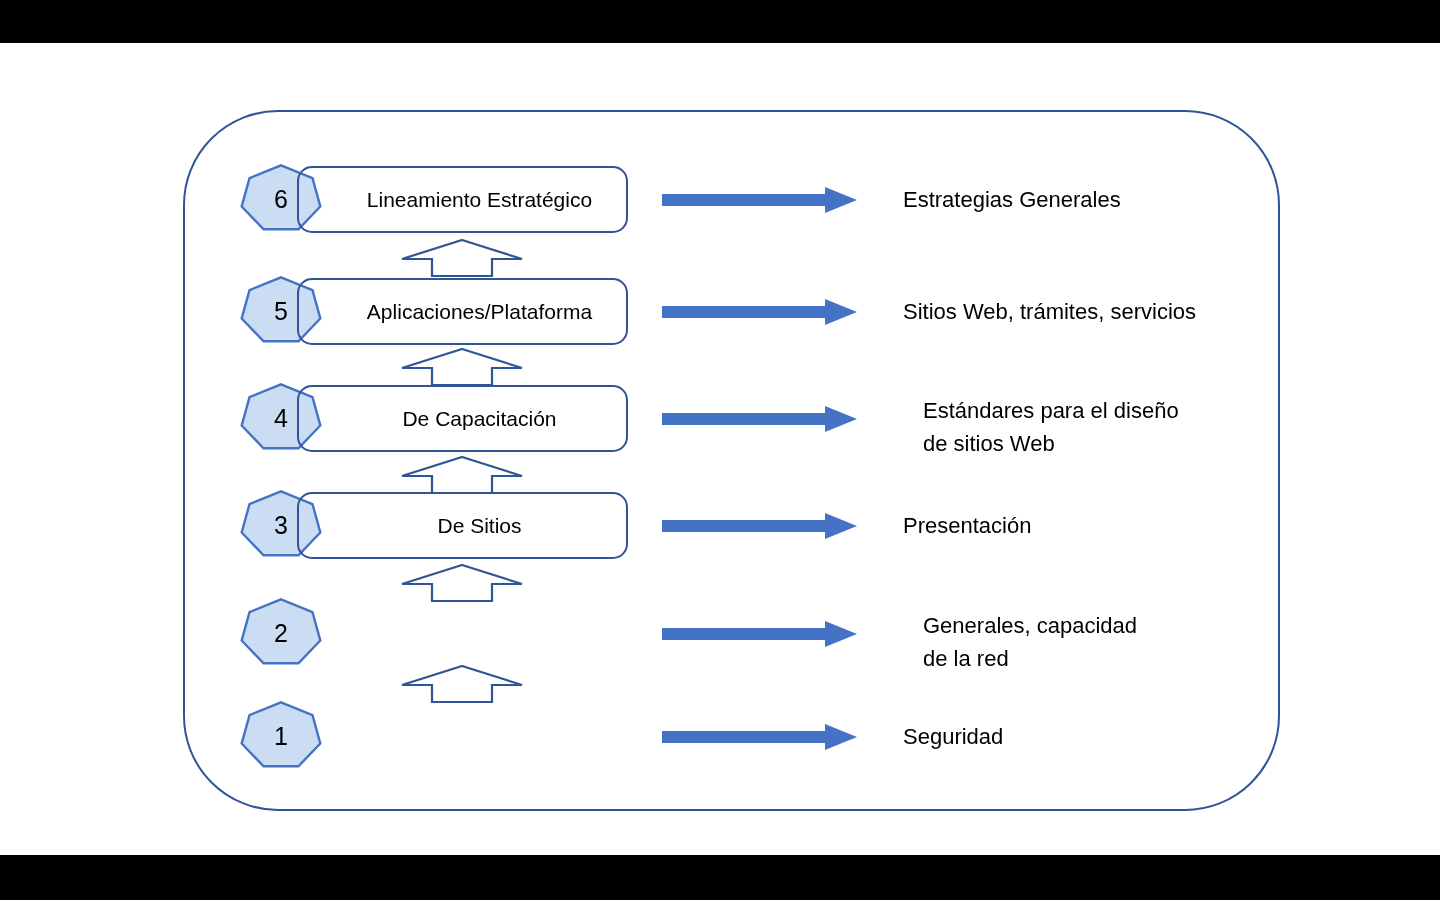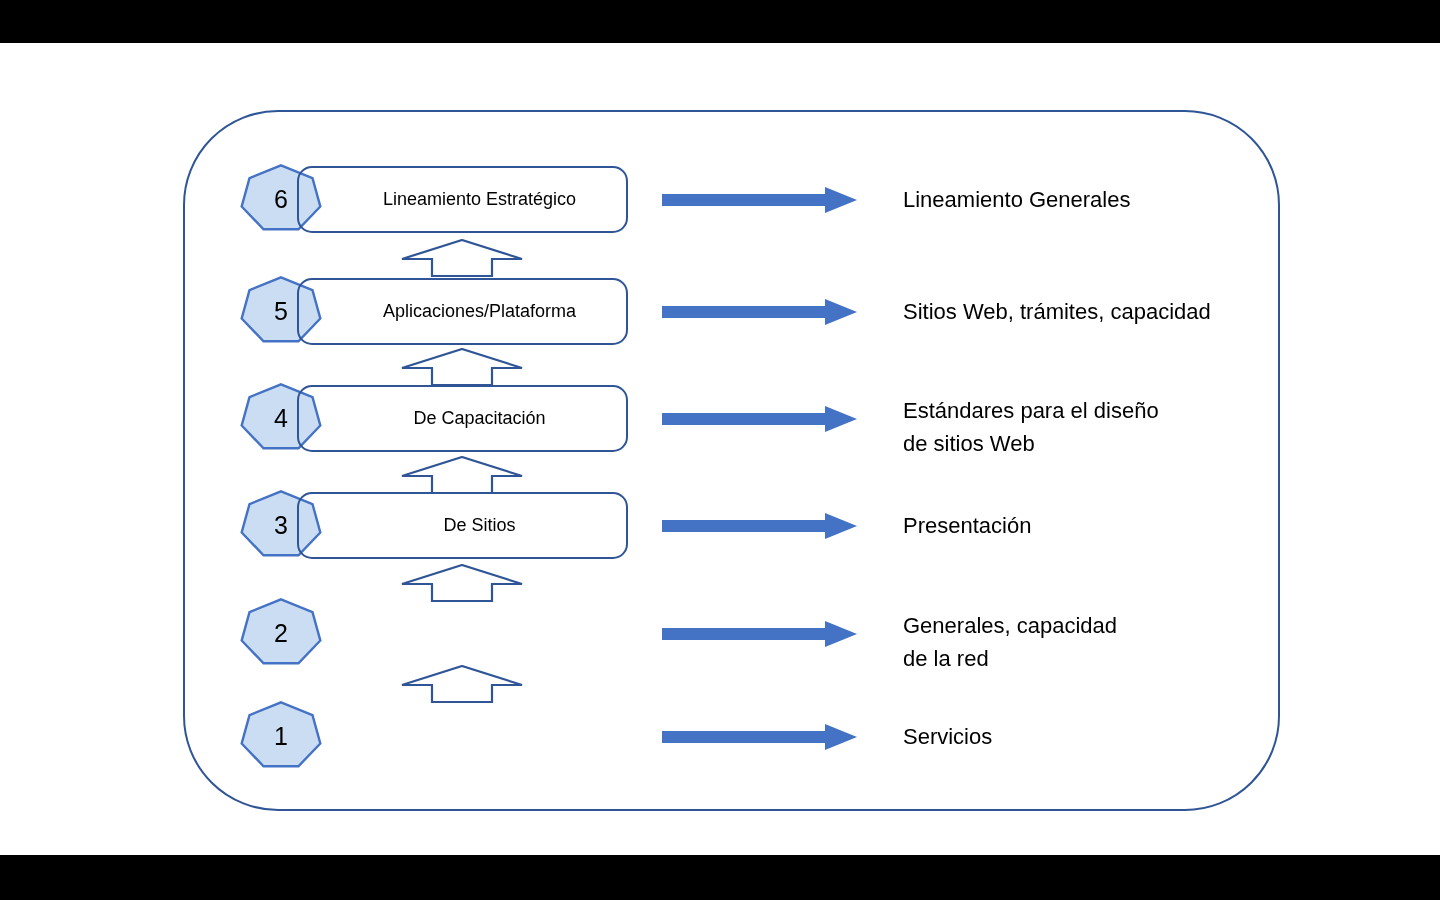--- a/index.html
+++ b/index.html
@@ -19,27 +19,27 @@
     border:2px solid var(--outline-dark);border-radius:95px;background:transparent;}
   .row{position:absolute;left:0;width:1440px;height:67px;}
   .heptagon{position:absolute;left:239px;top:-2px;width:84px;height:70px;z-index:1;}
   .heptagon polygon{fill:var(--heptagon-fill);stroke:var(--heptagon-border);stroke-width:2.4;}
   .badge-num{position:absolute;left:239px;top:-2px;width:84px;height:70px;z-index:3;
     display:flex;align-items:center;justify-content:center;
     font-size:25px;color:var(--text-color);}
   .layer-box{position:absolute;left:297px;top:0;width:331px;height:67px;z-index:2;
     border:2px solid var(--outline-dark);border-radius:15px;background:transparent;
     display:flex;align-items:center;justify-content:center;}
-  .layer-box span{font-size:18px;color:var(--text-color);white-space:nowrap;margin-left:34px;}
+  .layer-box span{font-size:21px;color:var(--text-color);white-space:nowrap;margin-left:34px;}
   .rarrow{position:absolute;left:662px;top:20px;width:196px;height:28px;z-index:1;}
   .rarrow .shaft{fill:var(--accent-fill);}
   .desc{position:absolute;left:903px;top:0;width:400px;height:67px;
     display:flex;align-items:center;}
   .desc span{font-size:22px;line-height:33px;color:var(--text-color);white-space:pre-line;}
-  .desc.two{padding-top:16px;}
+  .desc.two{padding-top:16px;margin-left:20px;}
   .uparrow{position:absolute;left:400px;width:124px;height:38px;z-index:1;}
   .uparrow polygon{fill:#ffffff;stroke:var(--outline-dark);stroke-width:2.2;}
   .letterbox-top{position:absolute;left:0;top:0;width:1440px;height:43px;background:var(--letterbox);}
   .letterbox-bottom{position:absolute;left:0;top:855px;width:1440px;height:45px;background:var(--letterbox);}
 </style>
 </head>
 <body>
 
 <div class="canvas">
   <div class="frame"></div>
@@ -50,38 +50,38 @@
     </svg>
     <div class="badge-num">6</div>
     <div class="layer-box">
       <span>Lineamiento Estratégico</span>
     </div>
     <svg class="rarrow" viewBox="0 0 196 28">
       <rect class="shaft" x="0" y="8" width="164" height="12"></rect>
       <polygon class="shaft" points="163,1 195,14 163,27"></polygon>
     </svg>
     <div class="desc">
-      <span>Lineamiento Generales</span>
+      <span>Estrategias Generales</span>
     </div>
   </div>
 
   <div class="row" style="top:235px">
     <svg class="heptagon" viewBox="0 0 100 100" preserveAspectRatio="none">
       <polygon vector-effect="non-scaling-stroke" points="50,2 87.5,20.1 96.8,60.7 70.8,93.2 29.2,93.2 3.2,60.7 12.5,20.1"></polygon>
     </svg>
     <div class="badge-num">5</div>
     <div class="layer-box">
       <span>Aplicaciones/Plataforma</span>
     </div>
     <svg class="rarrow" viewBox="0 0 196 28">
       <rect class="shaft" x="0" y="8" width="164" height="12"></rect>
       <polygon class="shaft" points="163,1 195,14 163,27"></polygon>
     </svg>
     <div class="desc">
-      <span>Sitios Web, trámites, capacidad</span>
+      <span>Sitios Web, trámites, servicios</span>
     </div>
   </div>
 
   <div class="row" style="top:342px">
     <svg class="heptagon" viewBox="0 0 100 100" preserveAspectRatio="none">
       <polygon vector-effect="non-scaling-stroke" points="50,2 87.5,20.1 96.8,60.7 70.8,93.2 29.2,93.2 3.2,60.7 12.5,20.1"></polygon>
     </svg>
     <div class="badge-num">4</div>
     <div class="layer-box">
       <span>De Capacitación</span>
@@ -131,21 +131,21 @@
   <div class="row" style="top:660px">
     <svg class="heptagon" viewBox="0 0 100 100" preserveAspectRatio="none">
       <polygon vector-effect="non-scaling-stroke" points="50,2 87.5,20.1 96.8,60.7 70.8,93.2 29.2,93.2 3.2,60.7 12.5,20.1"></polygon>
     </svg>
     <div class="badge-num">1</div>
     <svg class="rarrow" viewBox="0 0 196 28">
       <rect class="shaft" x="0" y="8" width="164" height="12"></rect>
       <polygon class="shaft" points="163,1 195,14 163,27"></polygon>
     </svg>
     <div class="desc">
-      <span>Servicios</span>
+      <span>Seguridad</span>
     </div>
   </div>
 
   <svg class="uparrow" style="top:196px" viewBox="0 0 124 38" preserveAspectRatio="none">
     <polygon vector-effect="non-scaling-stroke" points="62,1 122,20 92,20 92,37 32,37 32,20 2,20"></polygon>
   </svg>
   <svg class="uparrow" style="top:305px" viewBox="0 0 124 38" preserveAspectRatio="none">
     <polygon vector-effect="non-scaling-stroke" points="62,1 122,20 92,20 92,37 32,37 32,20 2,20"></polygon>
   </svg>
   <svg class="uparrow" style="top:413px" viewBox="0 0 124 38" preserveAspectRatio="none">

